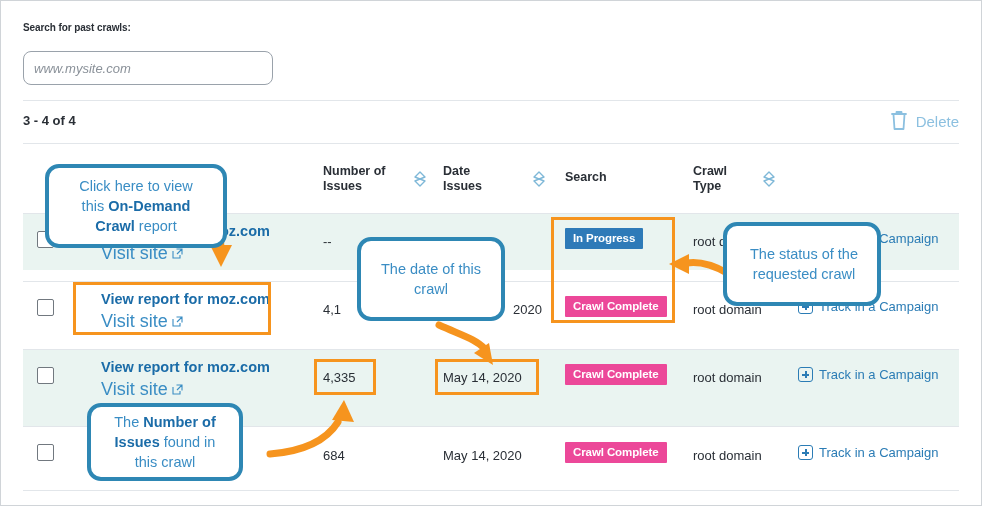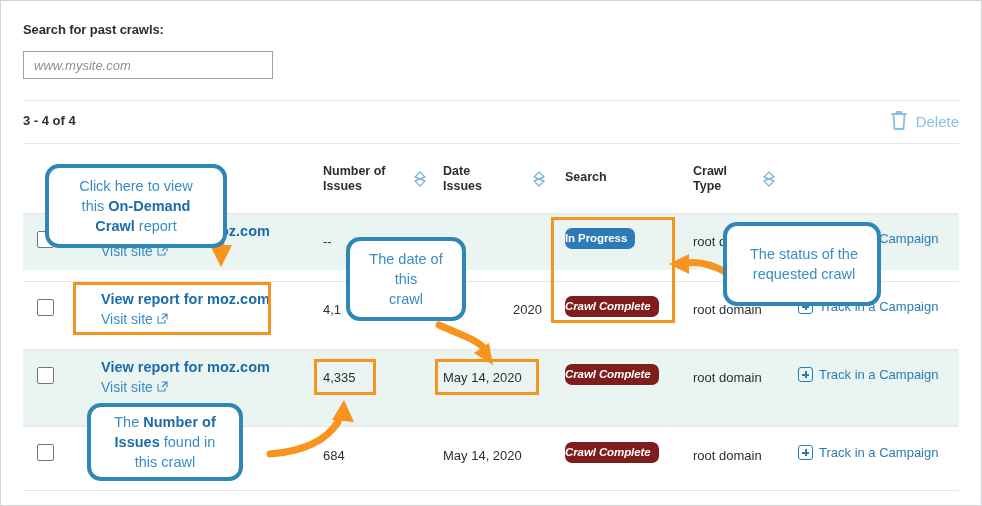--- a/index.html
+++ b/index.html
@@ -14,31 +14,31 @@
     height: 506px;
     background: #ffffff;
     border: 1px solid #d0d4d8;
     overflow: hidden;
   }
 
   
   .search-label {
     position: absolute;
     left: 22px; top: 21px;
-    font-size: 13px;
+    font-size: 10px;
     font-weight: bold;
     color: #2a2f36;
     letter-spacing: -0.1px;
   }
   .search-input {
     position: absolute;
     left: 22px; top: 50px;
-    width: 250px; height: 28px;
+    width: 250px; height: 34px;
     border: 1px solid #9aa2ab;
-    border-radius: 0;
+    border-radius: 8px;
     background: #fff;
     font-family: "Liberation Sans", sans-serif;
     font-size: 13px;
     color: #3a3f46;
     padding: 0 10px;
   }
   .search-input::placeholder {
     color: #8a9199;
     font-style: italic;
     font-size: 13px;
@@ -119,44 +119,44 @@
     left: 78px; top: 10px;
     color: #1b6ca8;
     font-size: 14.5px;
     font-weight: bold;
     white-space: nowrap;
   }
   .visit-link {
     position: absolute;
     left: 78px; top: 30px;
     color: #3a8dc4;
-    font-size: 14px;
+    font-size: 18px;
     white-space: nowrap;
     display: flex; align-items: center; gap: 4px;
   }
   .ext-icon { display: inline-block; }
 
   .c-issues { left: 300px; top: 21px; white-space: nowrap; }
   .c-date   { left: 420px; top: 21px; white-space: nowrap; }
   .c-status { left: 542px; top: 15px; }
   .c-type   { left: 670px; top: 21px; white-space: nowrap; }
   .c-track  { left: 775px; top: 18px; }
 
   .badge {
     display: inline-block;
-    padding: 4px 8px 5px 0;
-    border-radius: 7px;
+    padding: 4px 8px 5px 8px;
+    border-radius: 1px;
     color: #fff;
     font-size: 11.5px;
     font-weight: bold;
     white-space: nowrap;
     letter-spacing: -0.1px;
   }
   .badge.inprogress { background: #2e7ab8; }
-  .badge.complete   { background: #7f1d1d; font-style: italic; }
+  .badge.complete   { background: #ec4899; }
 
   .track {
     display: flex; align-items: center; gap: 6px;
     color: #2b7cb5; font-size: 13px; white-space: nowrap;
   }
   .plus-box {
     width: 15px; height: 15px;
     border: 1px solid #2b7cb5;
     border-radius: 3px;
     position: relative;
@@ -379,21 +379,21 @@
   </svg>
 
   <div class="callout" style="left:33px; top:163px; width:182px; height:84px;margin-left:11px;">
     <span>
       <span>Click here to view</span><br>
       <span>this </span><b>On-Demand</b><br>
       <b>Crawl</b><span> report</span>
     </span>
   </div>
 
-  <div class="callout" style="left:345px; top:236px; width:120px; height:84px;">
+  <div class="callout" style="left:356px; top:236px; width:148px; height:84px;">
     <span>
       <span>The date of this</span><br>
       <span>crawl</span>
     </span>
   </div>
 
   <div class="callout" style="left:722px; top:221px; width:158px; height:84px;padding-left:14px;">
     <span>
       <span>The status of the</span><br>
       <span>requested crawl</span>

